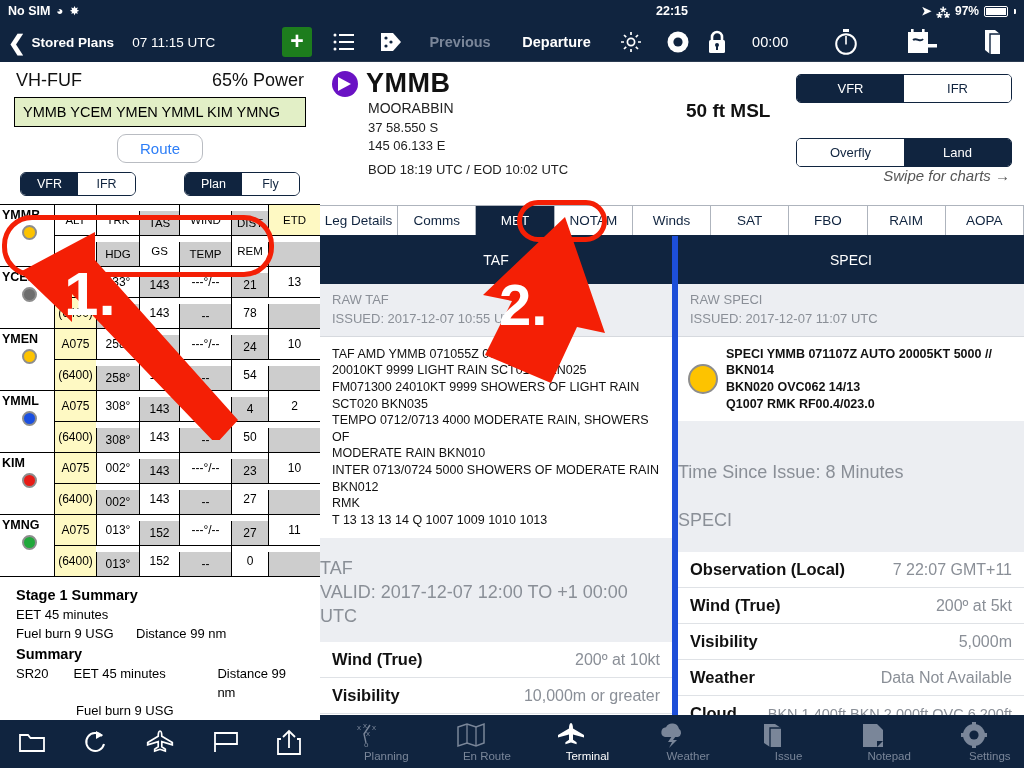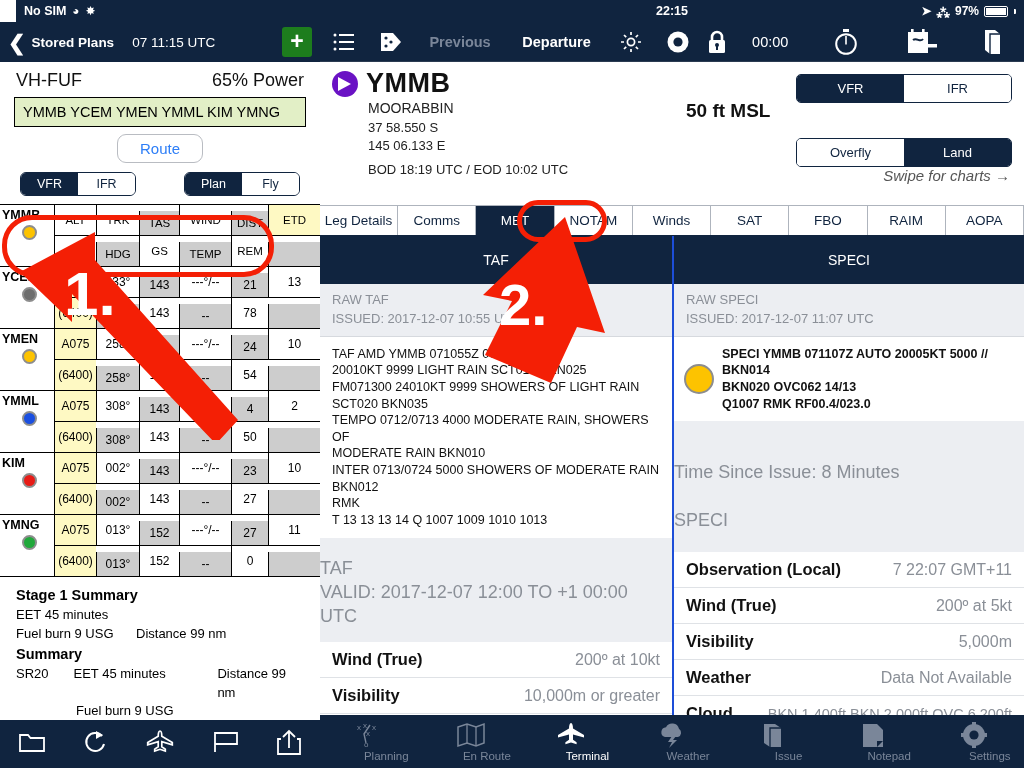--- a/index.html
+++ b/index.html
@@ -6,21 +6,21 @@
   * { box-sizing: border-box; margin:0; padding:0; }
   html,body { width:1024px; height:768px; overflow:hidden;
     font-family:"Liberation Sans", sans-serif; background:#fff; }
   #app { position:relative; width:1024px; height:768px; }
 
   
   #left { position:absolute; left:0; top:0; width:320px; height:768px;
           background:#fff; overflow:hidden; }
   .navy { background:#10243f; color:#fff; }
   #l-status { height:22px; display:flex; align-items:center; gap:6px;
-              padding:0 8px; font-size:12.5px; font-weight:bold;margin-left:16px; }
+              padding:0 8px; font-size:12.5px; font-weight:bold; }
   #l-status .sig { font-size:12px; font-weight:normal; }
   #l-nav { height:40px; display:flex; align-items:center; padding:0 8px;
            position:relative; }
   #l-nav .chev { font-size:21px; font-weight:bold; line-height:1;
                  margin-right:6px; }
   #l-nav .bk { font-size:13.5px; font-weight:bold; }
   #l-nav .dt { font-size:13.5px; margin-left:18px; font-weight:normal; }
   #l-plus { position:absolute; right:8px; top:5px; width:30px; height:30px;
             background:#1d7d1d; color:#fff; font-size:23px; line-height:28px;
             text-align:center; border-radius:3px; font-weight:bold; }
@@ -115,21 +115,21 @@
            font-style:italic; color:#555; }
 
   #tabs { display:flex; border-top:1px solid #aeb4bd;
           border-bottom:1px solid #10243f; }
   #tabs .t { flex:1; text-align:center; font-size:13.5px; padding:7px 0;
              border-right:1px solid #aeb4bd; background:#fff; color:#10243f; }
   #tabs .t.on { background:#10243f; color:#fff; }
 
   #cols { display:flex; height:485px; }
   .col { width:352px; position:relative; }
-  .col + .col { border-left:2px solid #1d4ed8; }
+  .col + .col { border-left:6px solid #1d4ed8; }
   .colhead { height:48px; background:#10243f; color:#fff; font-size:14px;
              display:flex; align-items:center; justify-content:center; }
   .raw { background:#eceef2; padding:7px 10px 7px 12px; font-size:13px;
          color:#8a8f97; line-height:1.45; border-bottom:1px solid #d6d9de; }
   .rawtext { padding:9px 10px 9px 12px; font-size:12.5px; color:#111;
              line-height:1.33; }
   .speci-wrap { display:flex; gap:8px; padding:9px 8px 9px 10px; }
   .speci-dot { min-width:30px; width:30px; height:30px; border-radius:50%;
        background:#fdc300; border:2px solid #8d8d8d; margin-top:18px; }
   .since { background:#eceef2; padding:10px 12px 14px 0; font-size:18px;

